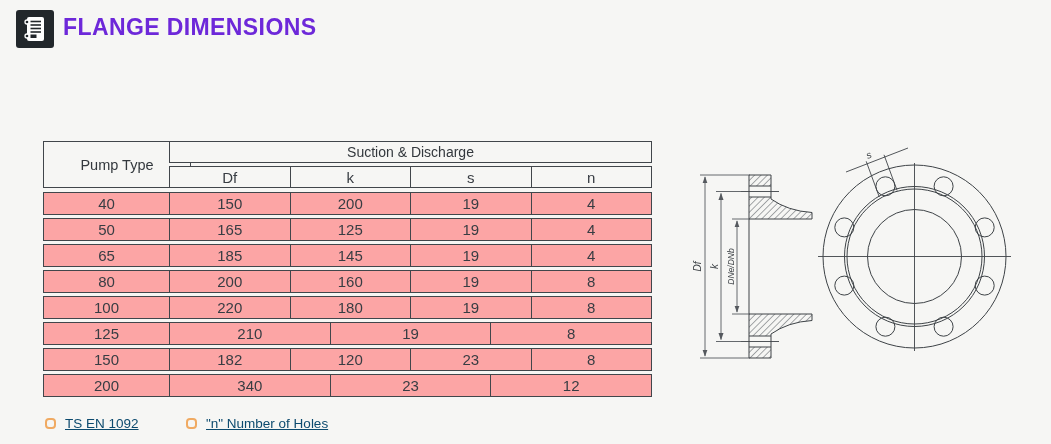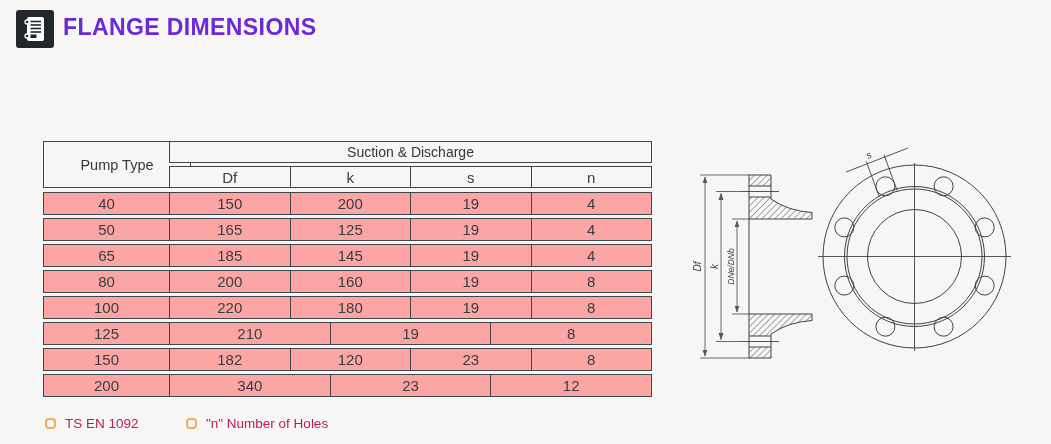--- a/index.html
+++ b/index.html
@@ -43,21 +43,21 @@
     font-size:15px;color:#383d43;box-sizing:border-box;
   }
   .trow .tcell{flex:1;border-left:1px solid #41464b;}
   .trow .tcell.c0{flex:0 0 125px;border-left:none;}
   
   .legend-item{position:absolute;top:416px;display:flex;align-items:center;}
   .legend-bullet{
     width:11px;height:11px;border:2px solid #f0aa62;border-radius:4px;
     margin-right:9px;box-sizing:border-box;background:transparent;
   }
-  .legend-label{font-size:13.5px;color:#be185d;}
+  .legend-label{font-size:13.5px;color:#0c4a6e;text-decoration:underline;}
   
   .drawing{position:absolute;left:688px;top:138px;}
 </style>
 </head>
 <body>
 
 <div id="page">
 
   <div class="hdr-icon">
     <svg width="38" height="38" viewBox="0 0 38 38">

